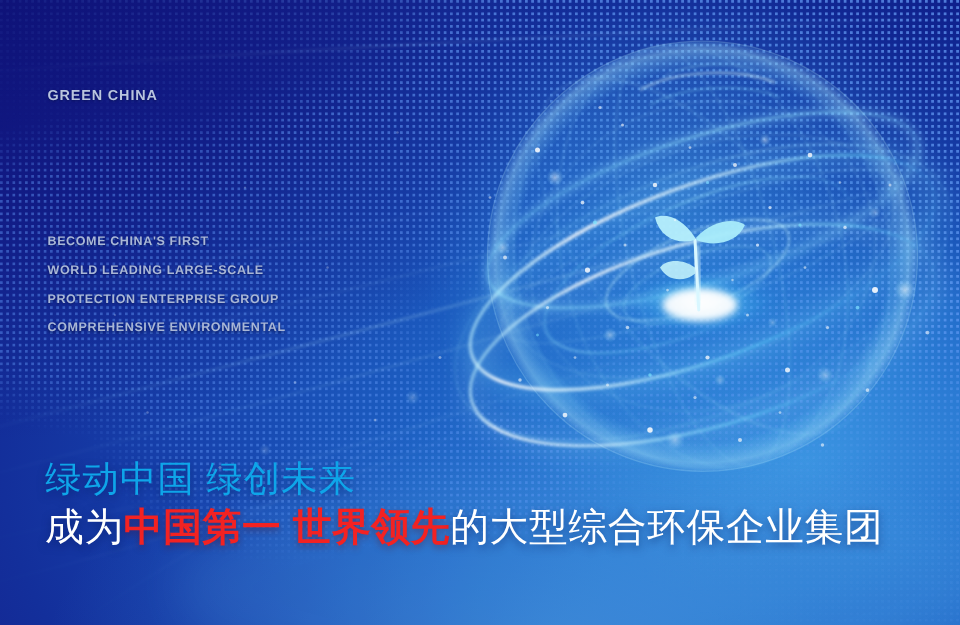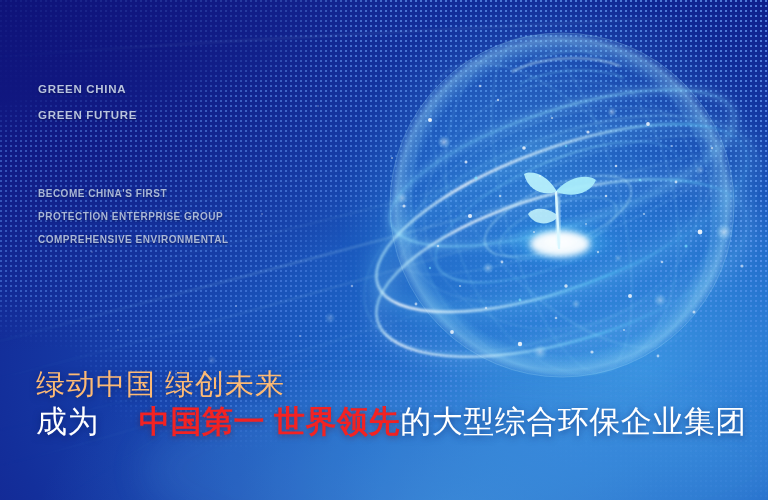--- a/index.html
+++ b/index.html
@@ -68,49 +68,48 @@
     -webkit-mask-image:linear-gradient(215deg, #000 0%, rgba(0,0,0,.75) 26%, rgba(0,0,0,.25) 46%, transparent 62%);
     mask-image:linear-gradient(215deg, #000 0%, rgba(0,0,0,.75) 26%, rgba(0,0,0,.25) 46%, transparent 62%);
   }
 
   
   #art{ position:absolute; inset:0; }
 
   
   .txt{ position:absolute; z-index:40; }
 
-  #eyebrow{ left:38px; top:76px; }
+  #eyebrow{ left:38px; top:64px; }
   #eyebrow .line{
     font-size:11.5px; font-weight:bold; letter-spacing:.7px;
     color:#b9c4de; line-height:26px; white-space:nowrap;
     text-shadow:0 1px 2px rgba(5,12,60,.55);
   }
 
   #tagline{ left:38px; top:182px; }
   #tagline .line{
     font-size:10px; font-weight:bold; letter-spacing:.5px;
     color:#a9b7d6; line-height:23px; white-space:nowrap;
     text-shadow:0 1px 2px rgba(5,12,60,.55);
   }
 
   #headline{ left:36px; top:366px; }
   #headline .cn1{
-    font-size:29px; font-weight:300; color:#fdba74;
+    font-size:29px; font-weight:300; color:#0ea5e9;
     letter-spacing:1px; line-height:36px; white-space:nowrap;
     text-shadow:0 2px 7px rgba(6,24,90,.55);
   }
   #headline .cn2{
     font-size:31px; font-weight:400; color:#ffffff;
     letter-spacing:.5px; line-height:40px; white-space:nowrap;
     text-shadow:0 2px 7px rgba(6,24,90,.55);
   }
   #headline .cn2 .accent{
     color:#f32222; font-weight:bold;
     text-shadow:0 2px 6px rgba(90,0,0,.35);
-    margin-left:40px;
   }
   #headline .cn2 .seg{ white-space:pre;text-align:right; }
 </style>
 </head>
 <body>
 
 <div id="banner">
 
   <div class="bg-layer" id="bg-base"></div>
   <div class="bg-layer" id="bg-corner-dark"></div>
@@ -343,25 +342,25 @@
         <circle cx="686" cy="246" r="1.5" opacity=".60"></circle>
         <circle cx="566" cy="146" r="1.2" opacity=".50"></circle>
       </g>
     </g>
 
     <ellipse cx="470" cy="470" rx="330" ry="90" fill="#6ec2f2" opacity=".10" filter="url(#fBlurXl)"></ellipse>
   </svg>
 
   <div class="txt" id="eyebrow">
     <div class="line">GREEN CHINA</div>
-    <div class="line">GREEN FUTURE</div>
   </div>
 
   <div class="txt" id="tagline">
     <div class="line">BECOME CHINA'S FIRST</div>
+    <div class="line">WORLD LEADING LARGE-SCALE</div>
     <div class="line">PROTECTION ENTERPRISE GROUP</div>
     <div class="line">COMPREHENSIVE ENVIRONMENTAL</div>
   </div>
 
   <div class="txt" id="headline">
     <div class="cn1">绿动中国 绿创未来</div>
     <div class="cn2">
       <span class="seg">成为</span><span class="accent seg">中国第一 世界领先</span><span class="seg">的大型综合环保企业集团</span>
     </div>
   </div>

